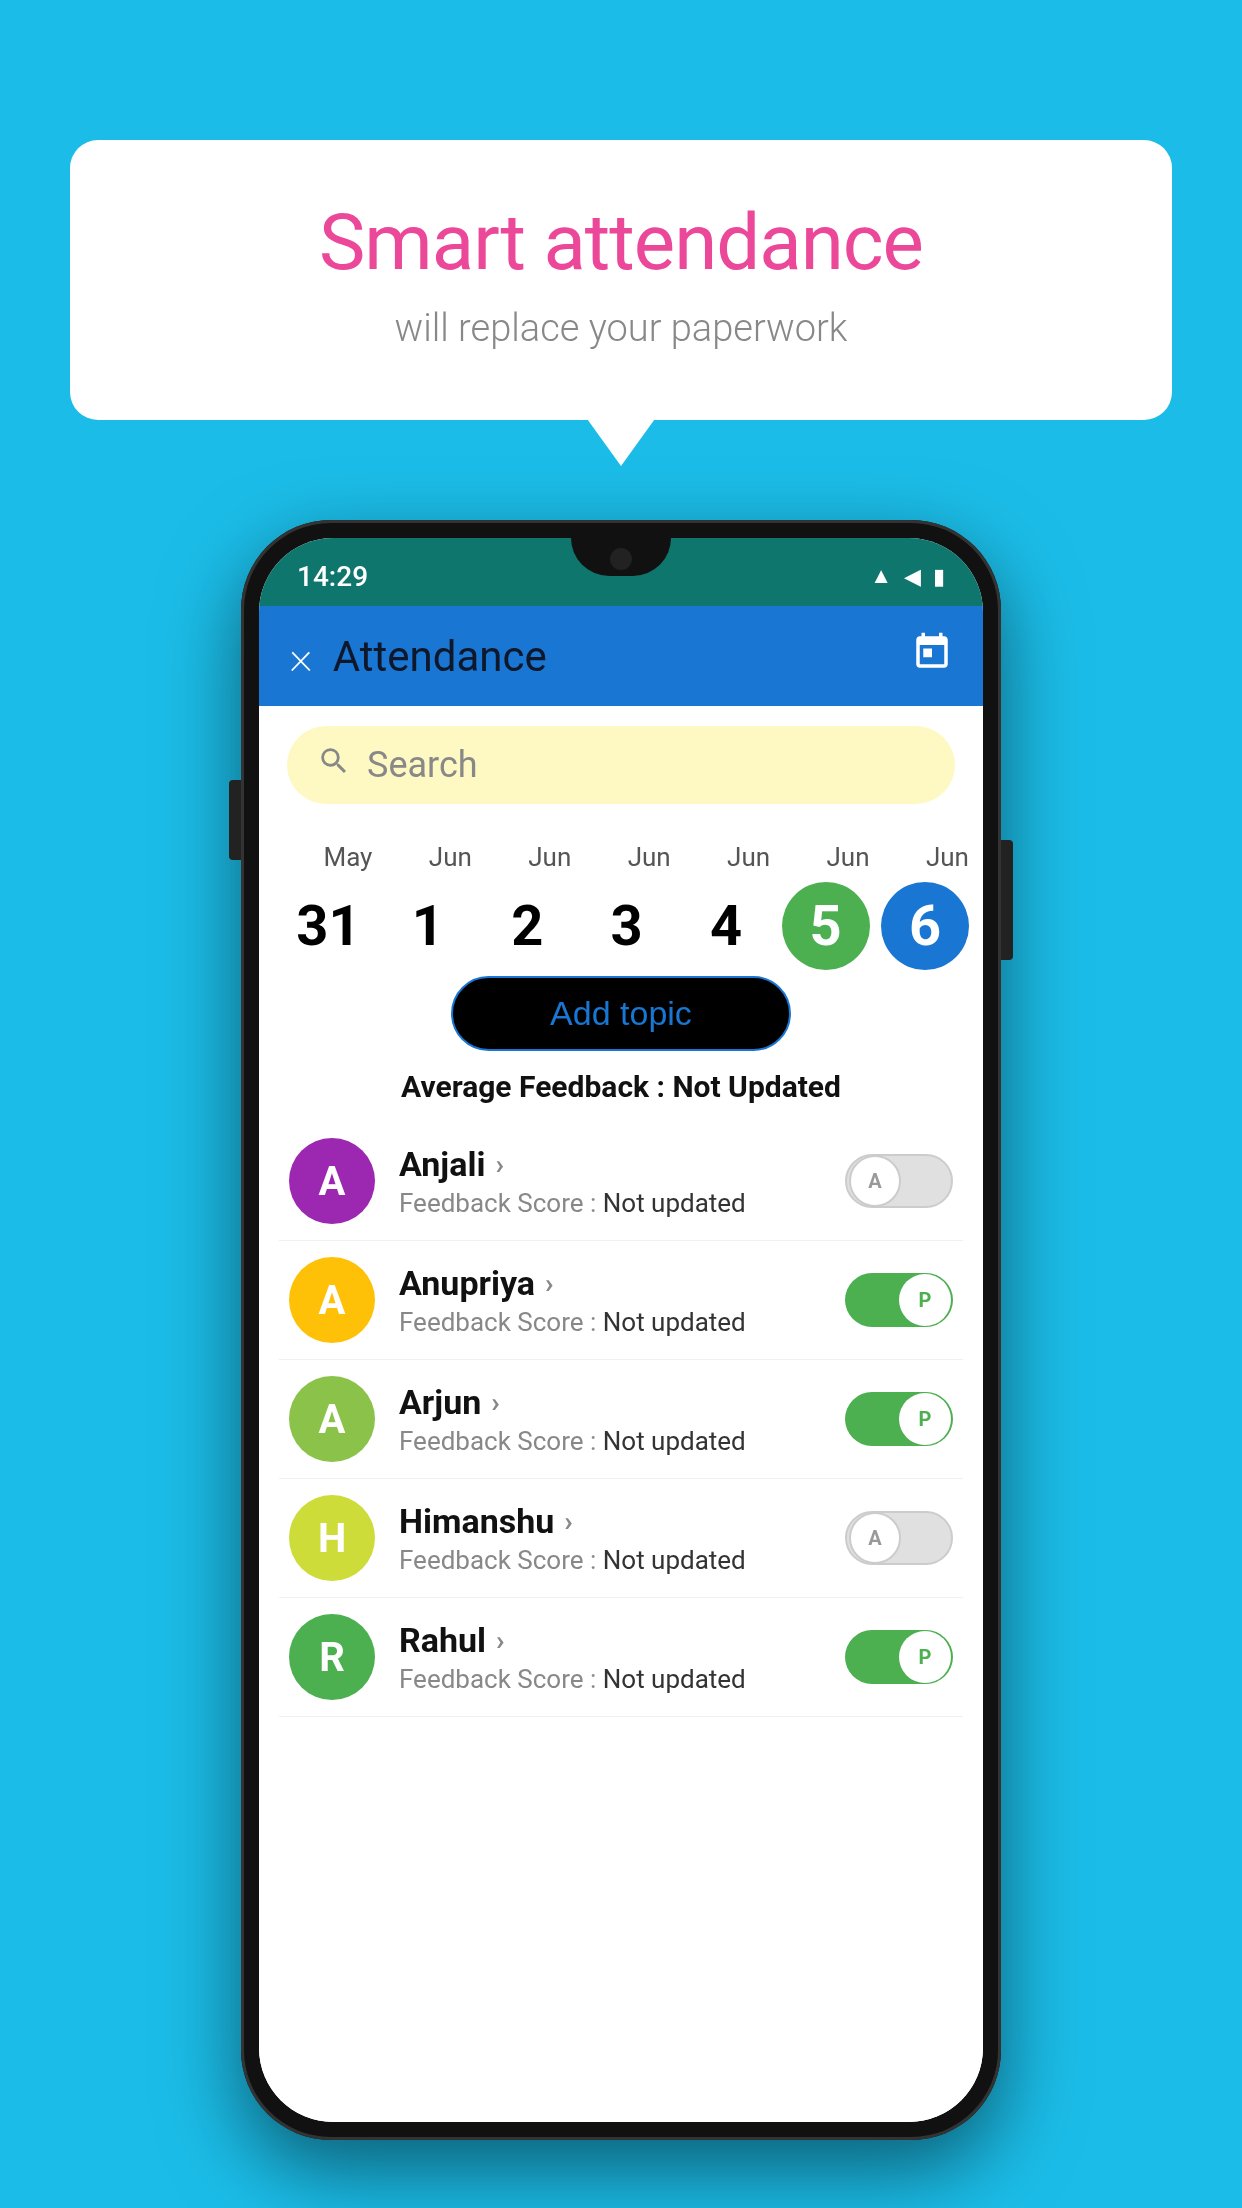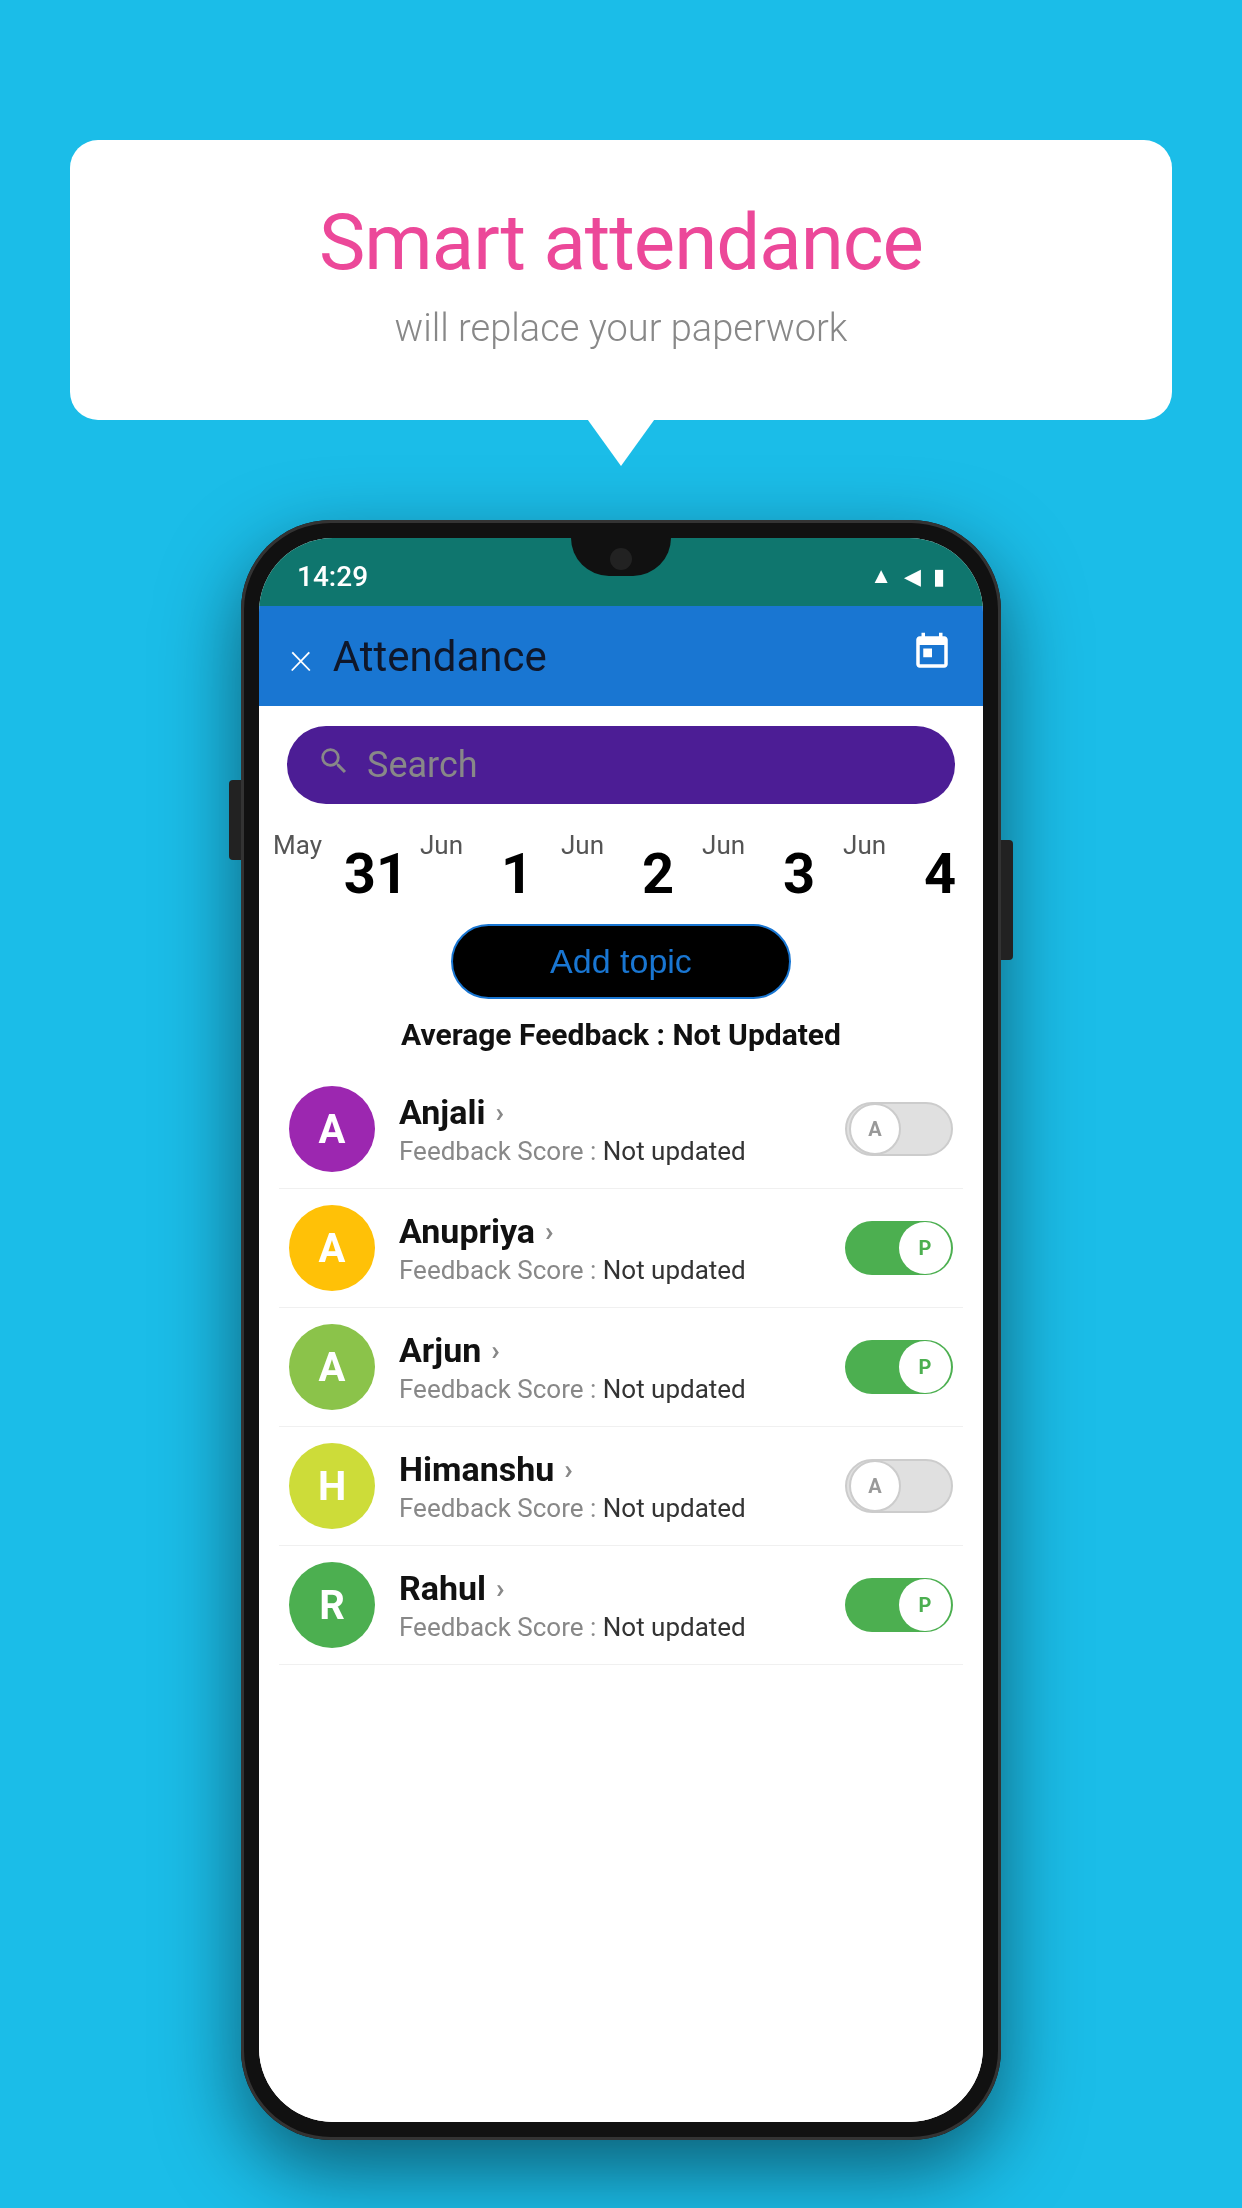--- a/index.html
+++ b/index.html
@@ -195,22 +195,22 @@
       top: 168px;
       left: 0;
       right: 0;
       bottom: 0;
       background: white;
       overflow: hidden;
     }
 
     
     .search-bar {
-      margin: 20px 28px 10px;
-      background: #4c1d95;
+      margin: 20px 28px 22px;
+      background: #fef9c3;
       border-radius: 40px;
       display: flex;
       align-items: center;
       padding: 18px 30px;
     }
     .search-icon {
       color: #888;
       font-size: 34px;
       margin-right: 16px;
     }
@@ -222,21 +222,22 @@
     
     .calendar-strip {
       display: flex;
       align-items: center;
       padding: 16px 14px 6px;
       gap: 0;
     }
     .cal-day {
       flex: 1;
       display: flex;
-      align-items: flex-start;
+      flex-direction: column;
+      align-items: flex-end;
       gap: 10px;
     }
     .cal-month {
       font-size: 26px;
       color: #555;
     }
     .cal-num {
       font-size: 56px;
       font-weight: 700;
       color: #000000;

